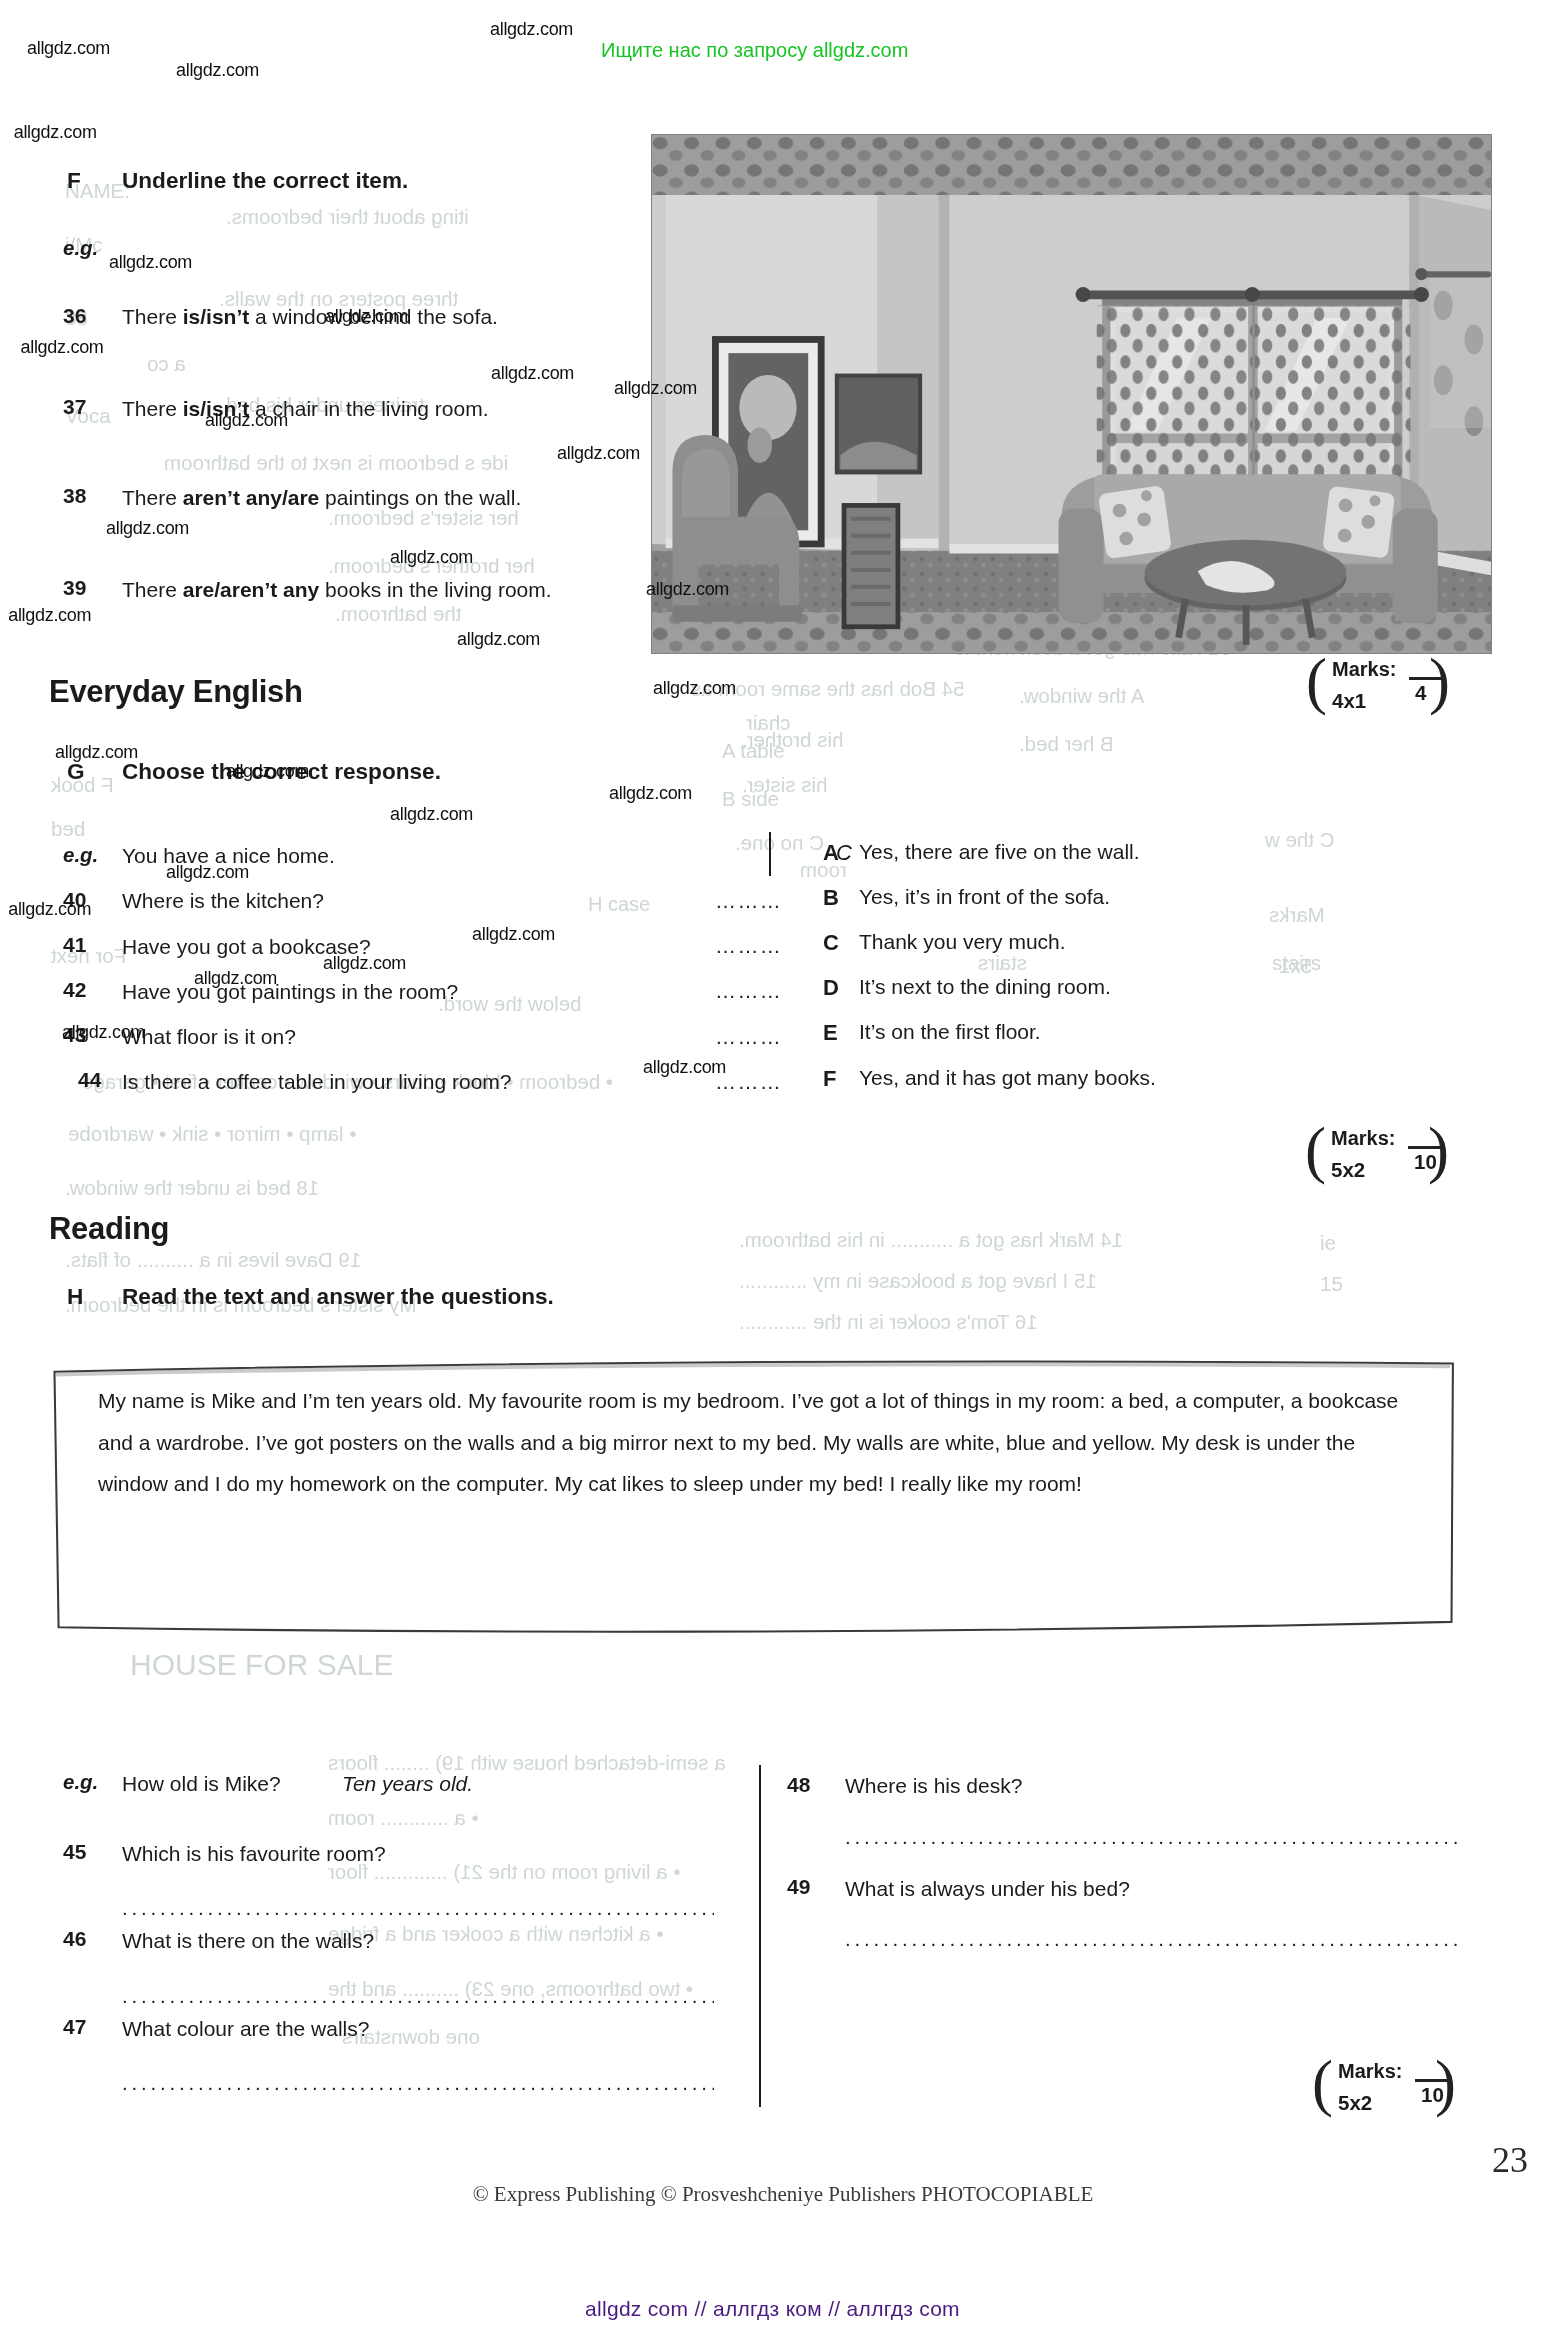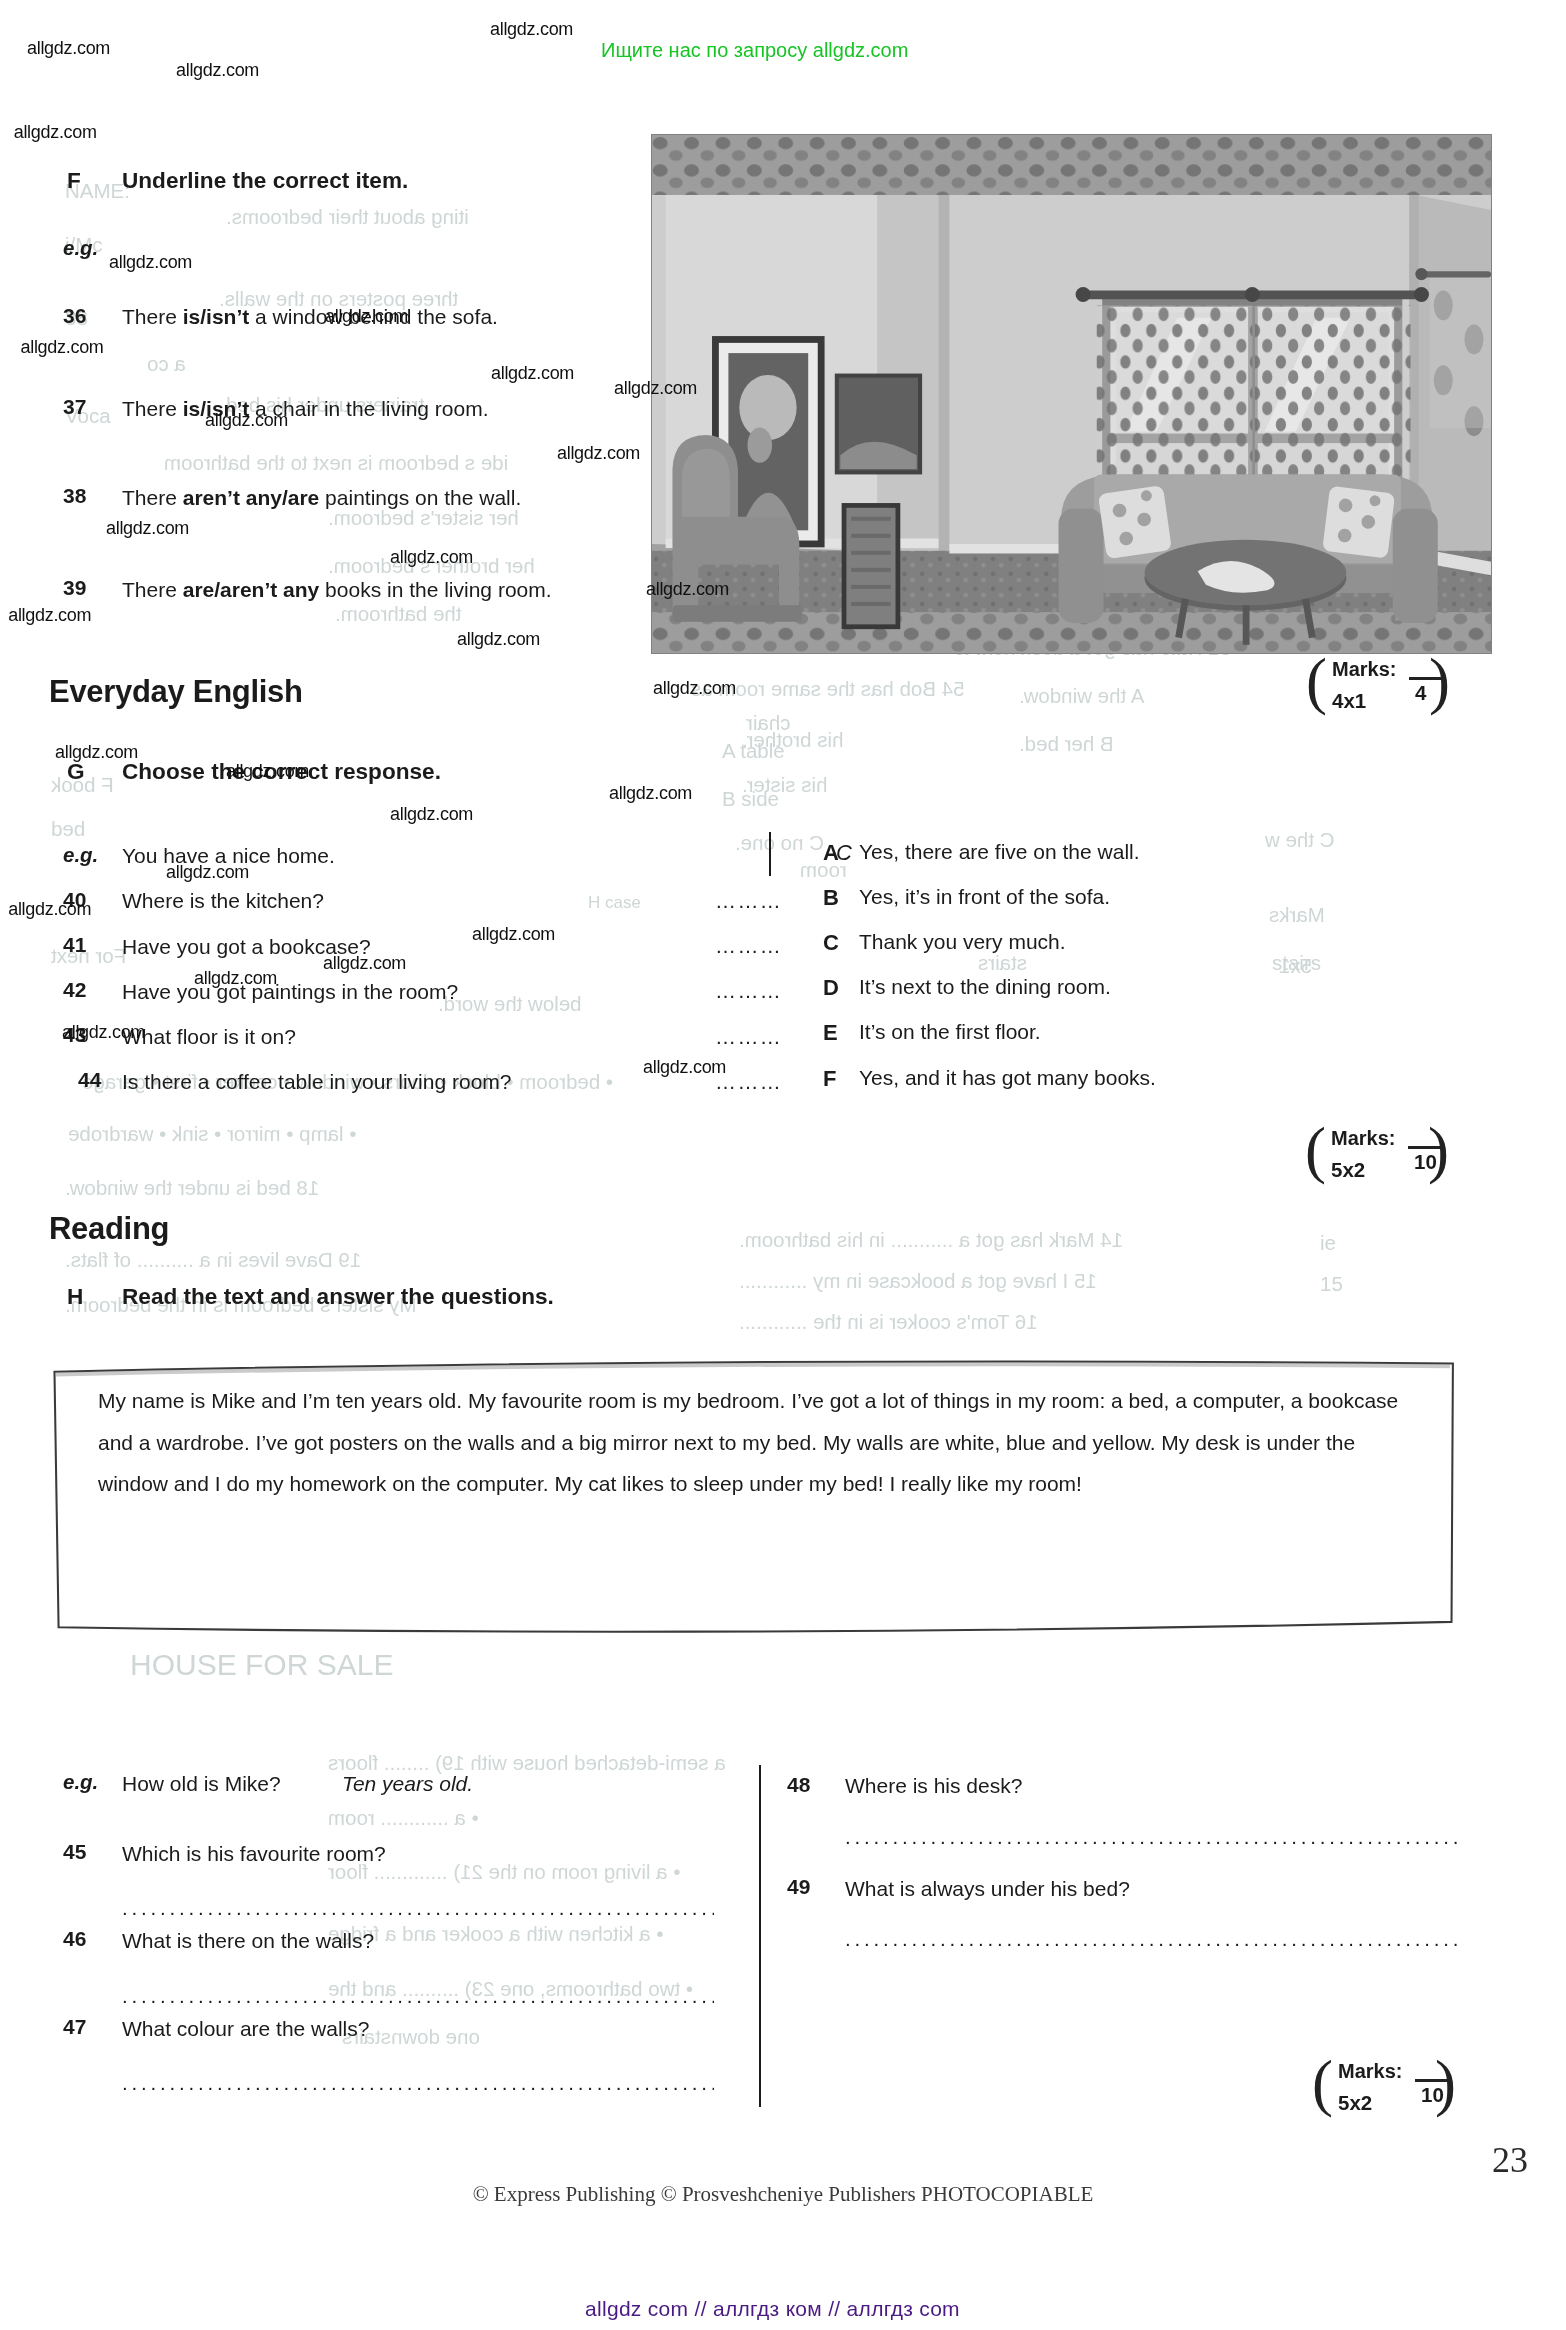--- a/index.html
+++ b/index.html
@@ -262,21 +262,21 @@
       <div class="ghost" style="left: 722px; top: 739px; font-size: 20.5px;">A  table</div>
       <div class="ghost rev" style="left: 742px; top: 773px; font-size: 20.5px;">his sister.</div>
       <div class="ghost" style="left: 722px; top: 787px; font-size: 20.5px;">B  side</div>
       <div class="ghost rev" style="left: 51px; top: 773px; font-size: 20.5px;">F    book</div>
       <div class="ghost rev" style="left: 735px; top: 831px; font-size: 20.5px;">C  no one.</div>
       <div class="ghost rev" style="left: 800px; top: 858px; font-size: 20.5px;">room</div>
       <div class="ghost rev" style="left: 51px; top: 817px; font-size: 20.5px;">bed</div>
       <div class="ghost rev" style="left: 1265px; top: 828px; font-size: 20.5px;">C  the w</div>
       <div class="ghost rev" style="left: 1269px; top: 903px; font-size: 20.5px;">Marks</div>
       <div class="ghost rev" style="left: 1279px; top: 954px; font-size: 20.5px;">5x1</div>
-      <div class="ghost" style="left: 588px; top: 893px; font-size: 17px;">H    case</div>
+      <div class="ghost" style="left: 588px; top: 893px; font-size: 20px;">H    case</div>
       <div class="ghost rev" style="left: 978px; top: 951px; font-size: 20.5px;">stairs</div>
       <div class="ghost rev" style="left: 51px; top: 944px; font-size: 20.5px;">For next</div>
       <div class="ghost rev" style="left: 438px; top: 992px; font-size: 20.5px;">below the word.</div>
       <div class="ghost" style="left: 1272px; top: 951px; font-size: 20.5px;">stairs</div>
       <div class="ghost rev" style="left: 82px; top: 1070px; font-size: 20.5px;">• bedroom  • block  • doors  • window  • cooker  • first  • garage</div>
       <div class="ghost rev" style="left: 68px; top: 1122px; font-size: 20.5px;">• lamp  • mirror  • sink  • wardrobe</div>
       <div class="ghost rev" style="left: 65px; top: 1176px; font-size: 20.5px;">18  bed is under the window.</div>
       <div class="ghost rev" style="left: 739px; top: 1228px; font-size: 20.5px;">14   Mark has got a ........... in his bathroom.</div>
       <div class="ghost rev" style="left: 739px; top: 1269px; font-size: 20.5px;">15   I have got a bookcase in my ............</div>
       <div class="ghost rev" style="left: 739px; top: 1310px; font-size: 20.5px;">16   Tom's cooker is in the ............</div>

